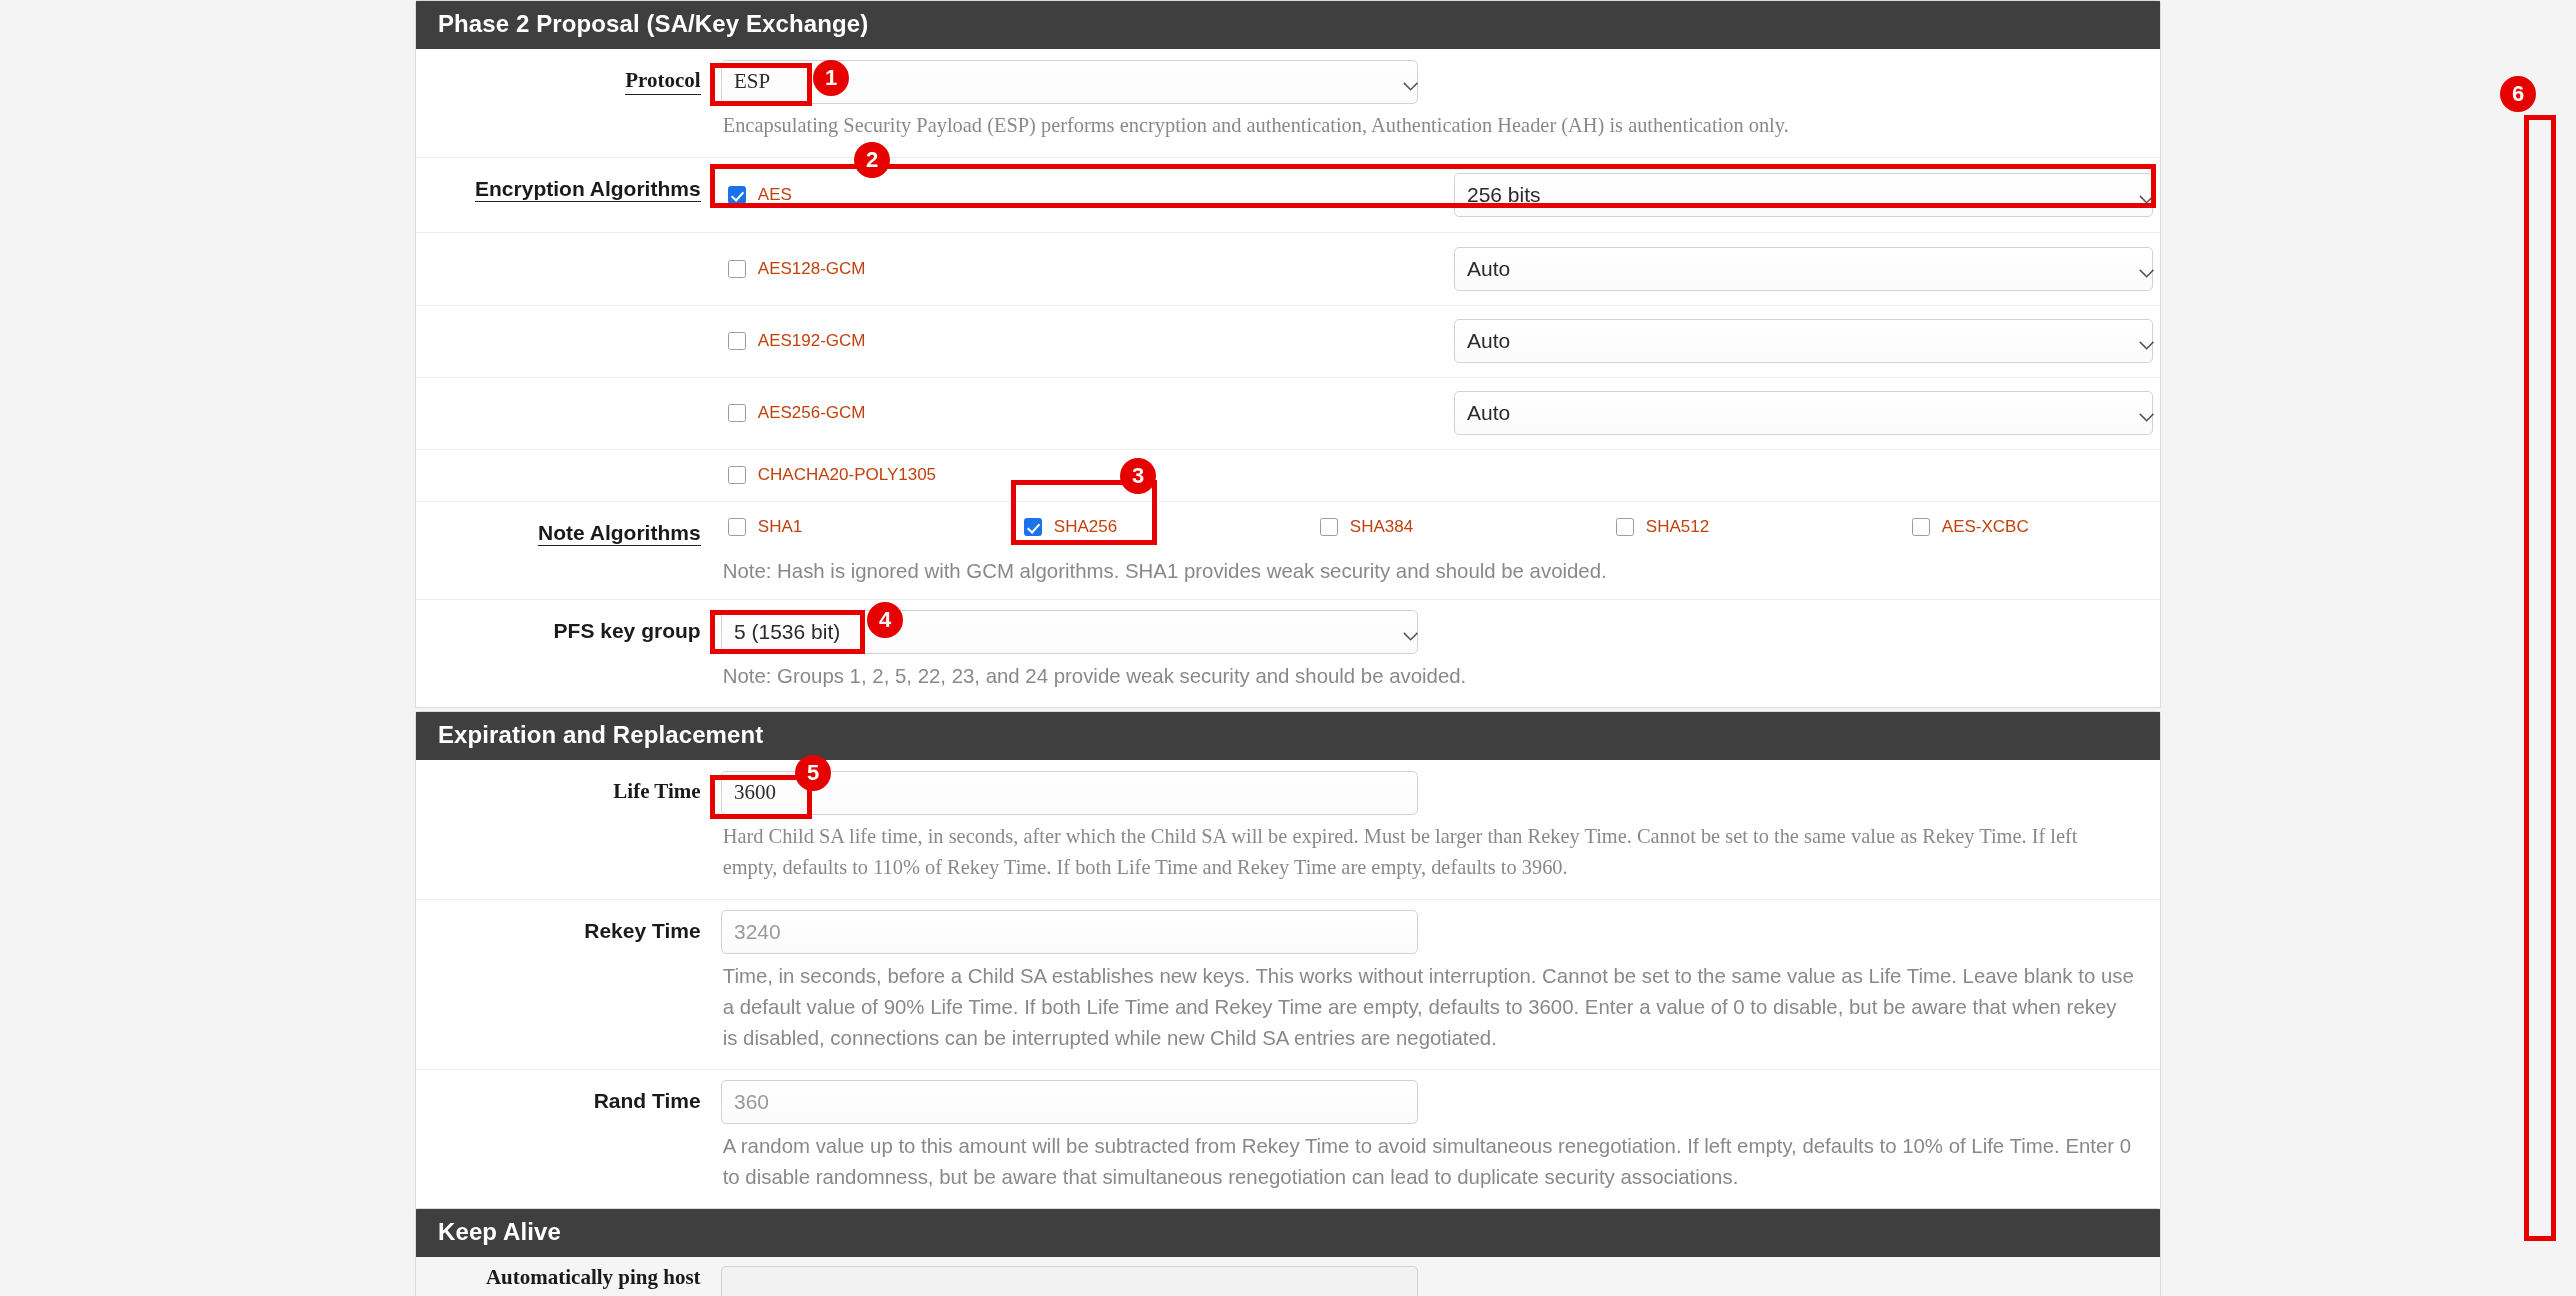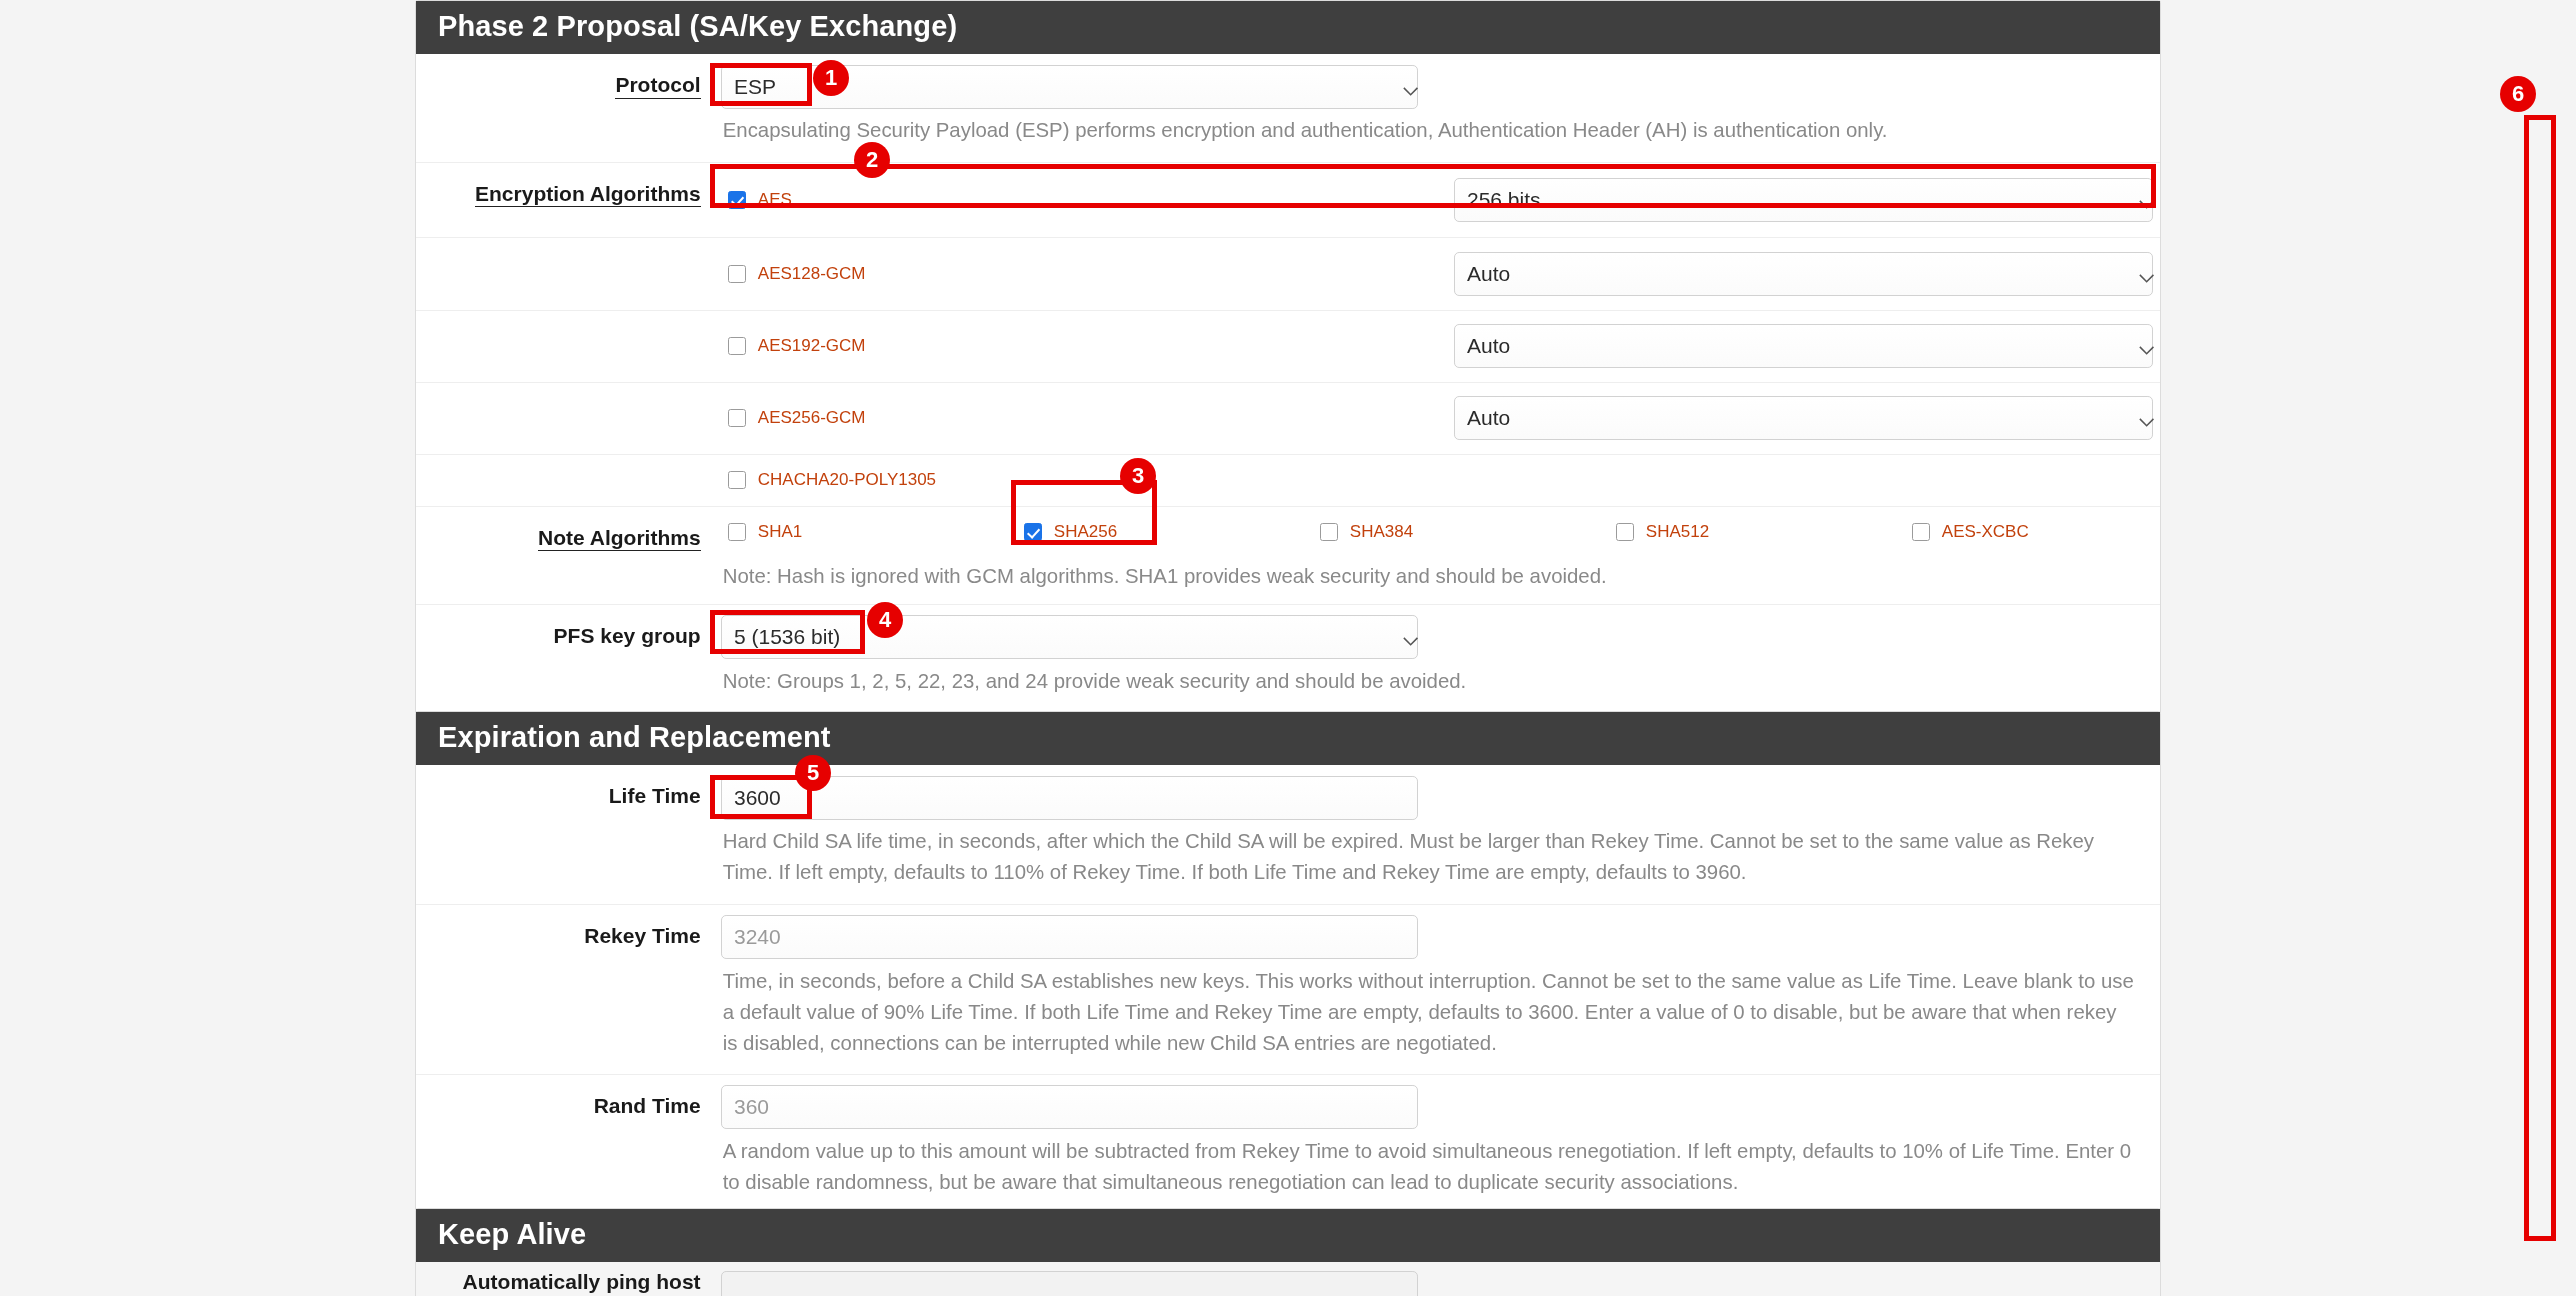--- a/index.html
+++ b/index.html
@@ -21,36 +21,36 @@
     position: absolute;
     left: 415px;
     width: 1746px;
     background: #ffffff;
     border: 0.9px solid #dcdcdc;
     border-radius: 2.6px 2.6px 0 0;
   }
   .panel-head {
     background: #3f3f3f;
     color: #ffffff;
-    font-size: 29px;
+    font-size: 24px;
     font-weight: bold;
     padding: 9.4px 22px 11px 22px;
     letter-spacing: 0.1px;
   }
   .panel-body { background:#fff; }
 
   
   .row {
     display: flex;
     align-items: flex-start;
     border-top: 0.9px solid #eeeeee;
     padding: 0;
     min-height: 51px;
   }
-  .row.first { border-top: none; }
+  .row.first { border-top: none; font-family: Liberation Serif, serif; }
   .row-label {
     width: 305px;
     flex: none;
     text-align: right;
     padding: 19px 20.4px 0 0;
     font-size: 21px;
     font-weight: bold;
     color: #1a1a1a;
   }
   .row-label .ul {

